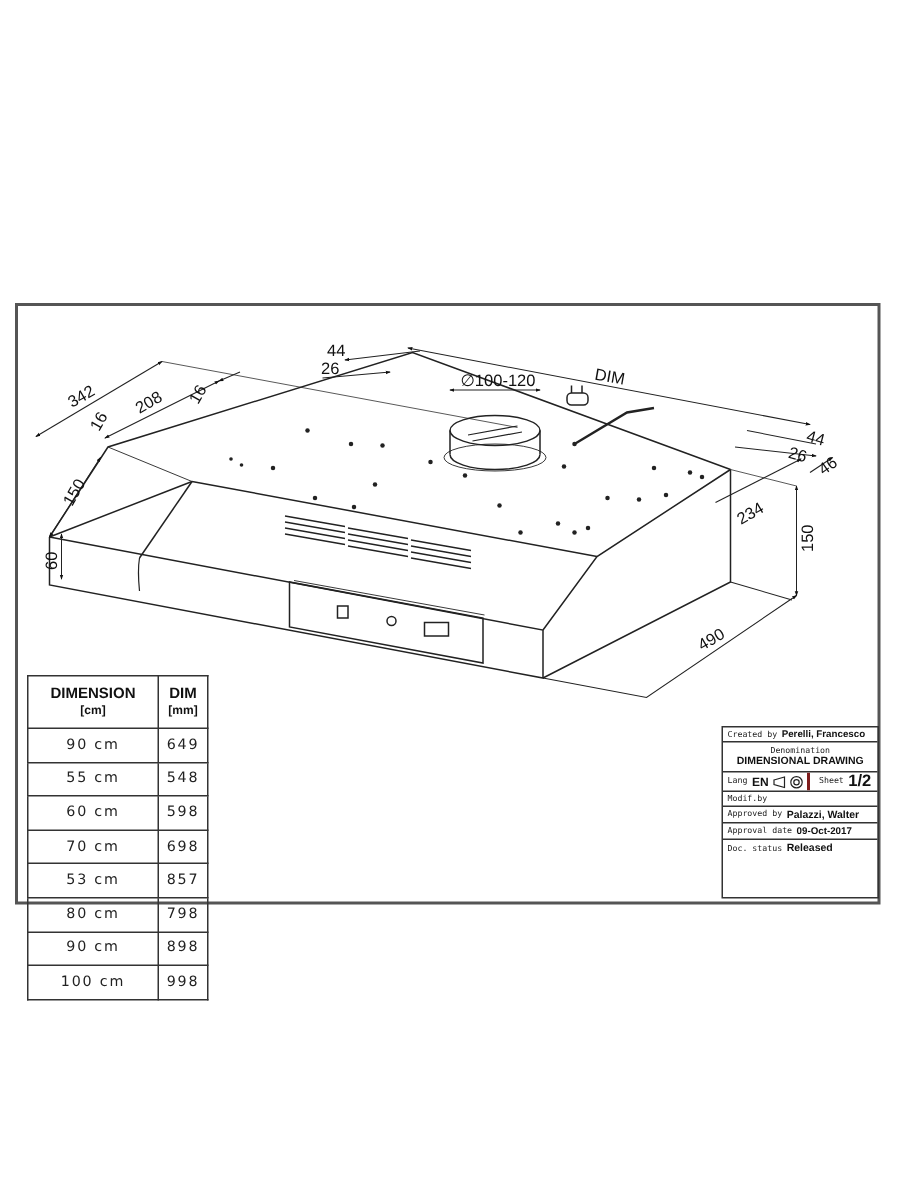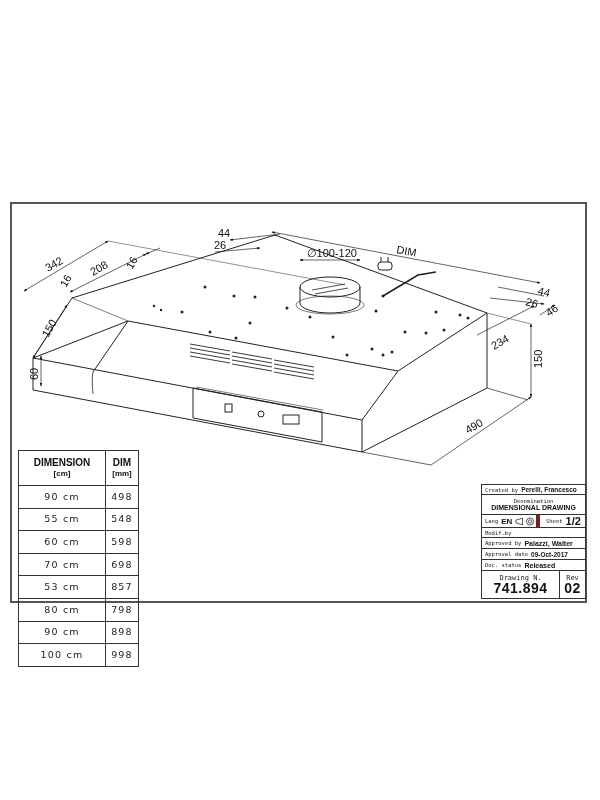--- a/index.html
+++ b/index.html
@@ -146,21 +146,21 @@
 <table class="size-table">
   <thead>
     <tr>
       <th class="c1"><span>DIMENSION</span><span class="sub">[cm]</span></th>
       <th><span>DIM</span><span class="sub">[mm]</span></th>
     </tr>
   </thead>
   <tbody>
     <tr>
         <td class="c1">90  cm</td>
-        <td>498</td>
+        <td>649</td>
       </tr>
     <tr>
         <td class="c1">55  cm</td>
         <td>548</td>
       </tr>
     <tr>
         <td class="c1">60  cm</td>
         <td>598</td>
       </tr>
     <tr>
@@ -190,21 +190,21 @@
   <div class="tb-row" style="height:10px">
     <span class="lbl">Created by</span>
     <span class="val">Perelli, Francesco</span>
   </div>
   <div class="tb-row denom" style="height:20px">
     <span class="lbl">Denomination</span>
     <span class="val">DIMENSIONAL DRAWING</span>
   </div>
   <div class="tb-row" style="height:13px;padding:0">
     <div class="split" style="width:100%">
-      <div class="cell" style="width:58px;border-right:4px solid #7f1d1d;padding-left:3px">
+      <div class="cell" style="width:58px;border-right:2px solid #7f1d1d;padding-left:3px">
         <span class="lbl">Lang</span>
         <span class="val" style="font-size:8px;margin-right:3px">EN</span>
         <svg width="22" height="9" viewBox="0 0 22 9">
           <path d="M1,3 L8,1 L8,8 L1,6 Z" fill="none" stroke="#222" stroke-width="0.8"></path>
           <circle cx="16" cy="4.5" r="3.8" fill="none" stroke="#222" stroke-width="0.8"></circle>
           <circle cx="16" cy="4.5" r="1.8" fill="none" stroke="#222" stroke-width="0.8"></circle>
         </svg>
       </div>
       <div class="cell" style="padding-left:6px">
         <span class="lbl">Sheet</span>
@@ -221,25 +221,13 @@
     <span class="val" style="font-size:7px">Palazzi, Walter</span>
   </div>
   <div class="tb-row" style="height:11px">
     <span class="lbl">Approval date</span>
     <span class="val">09-Oct-2017</span>
   </div>
   <div class="tb-row" style="height:11px">
     <span class="lbl">Doc. status</span>
     <span class="val" style="font-size:7px">Released</span>
   </div>
-  <div class="tb-row" style="height:27px;padding:0">
-    <div class="split" style="width:100%">
-      <div class="cell drawn" style="width:78px;border-right:1px solid #333">
-        <span class="lbl" style="font-size:7px;margin:0">Drawing N.</span>
-        <span class="big">741.894</span>
-      </div>
-      <div class="cell drawn" style="flex:1">
-        <span class="lbl" style="font-size:7px;margin:0">Rev</span>
-        <span class="big">02</span>
-      </div>
-    </div>
-  </div>
 </div>
 
 </body></html>

